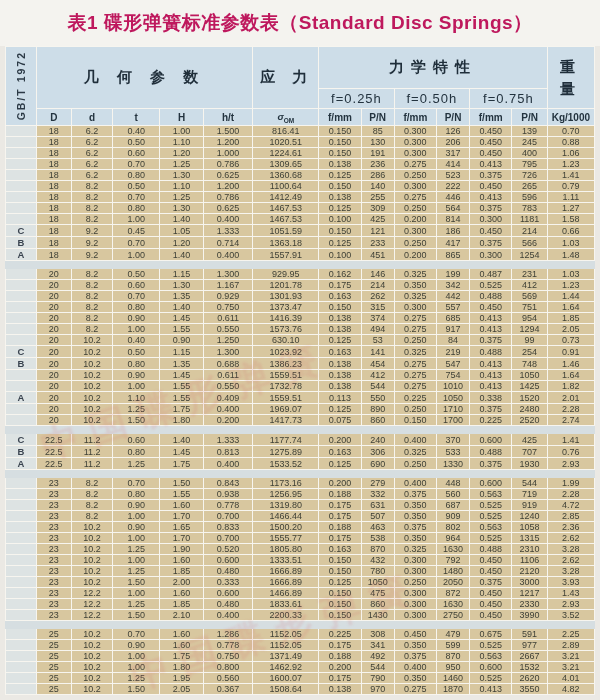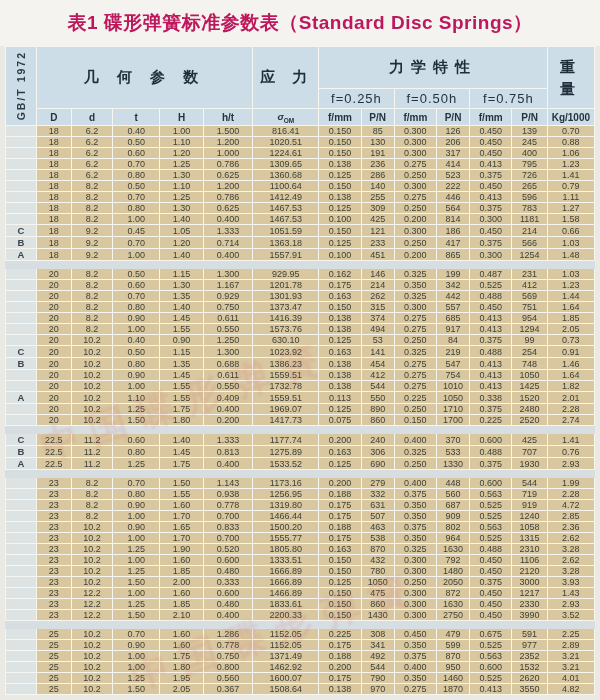--- a/index.html
+++ b/index.html
@@ -632,21 +632,21 @@
         </tr>
         <tr class="spacer">
           <td colspan="14"></td>
         </tr>
         <tr>
           <td class="cls"></td>
           <td class="num">23</td>
           <td class="num">8.2</td>
           <td class="num">0.70</td>
           <td class="num">1.50</td>
-          <td class="num">1.143</td>
+          <td class="num">0.843</td>
           <td class="num">1173.16</td>
           <td class="num">0.200</td>
           <td class="num">279</td>
           <td class="num">0.400</td>
           <td class="num">448</td>
           <td class="num">0.600</td>
           <td class="num">544</td>
           <td class="num">1.99</td>
         </tr>
         <tr>
@@ -882,21 +882,21 @@
           <td class="num">10.2</td>
           <td class="num">1.00</td>
           <td class="num">1.75</td>
           <td class="num">0.750</td>
           <td class="num">1371.49</td>
           <td class="num">0.188</td>
           <td class="num">492</td>
           <td class="num">0.375</td>
           <td class="num">870</td>
           <td class="num">0.563</td>
-          <td class="num">2352</td>
+          <td class="num">2667</td>
           <td class="num">3.21</td>
         </tr>
         <tr>
           <td class="cls"></td>
           <td class="num">25</td>
           <td class="num">10.2</td>
           <td class="num">1.00</td>
           <td class="num">1.80</td>
           <td class="num">0.800</td>
           <td class="num">1462.92</td>

